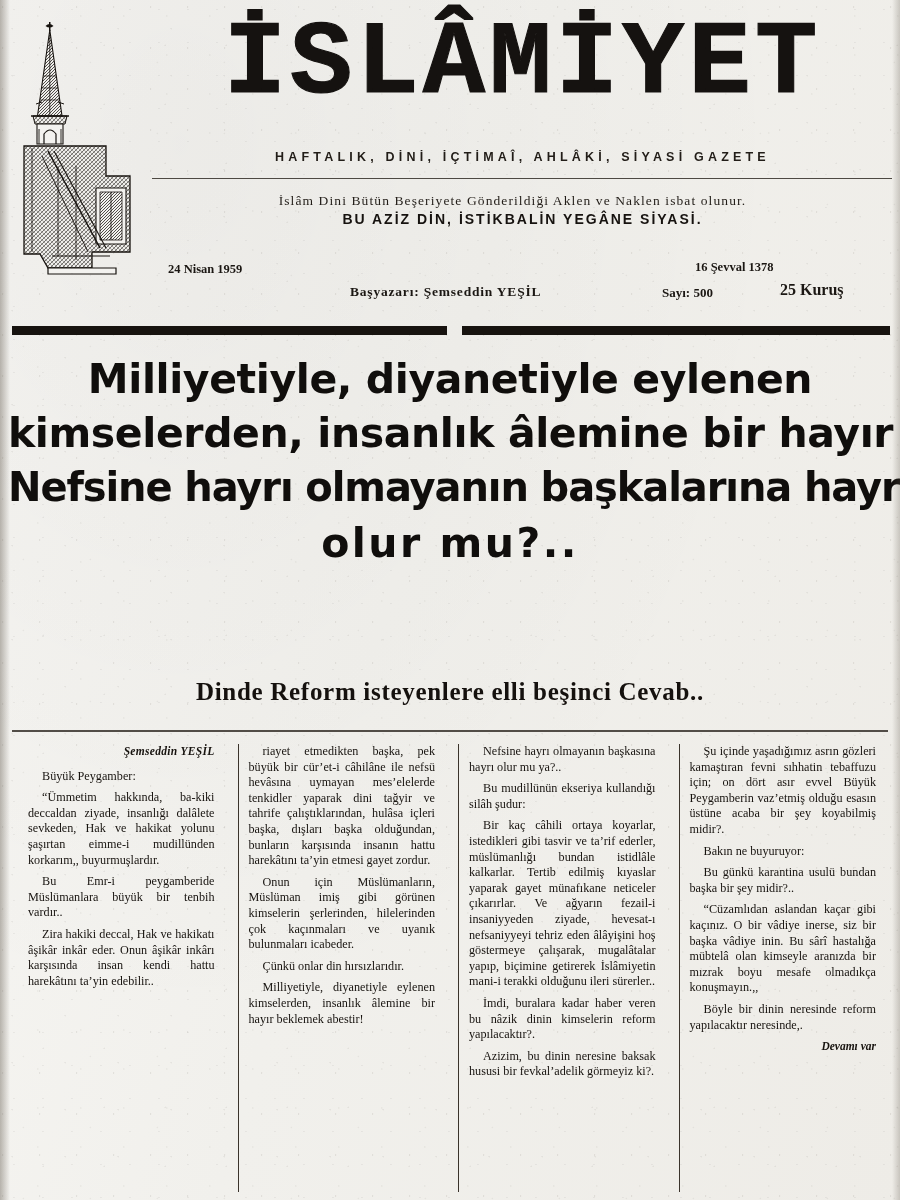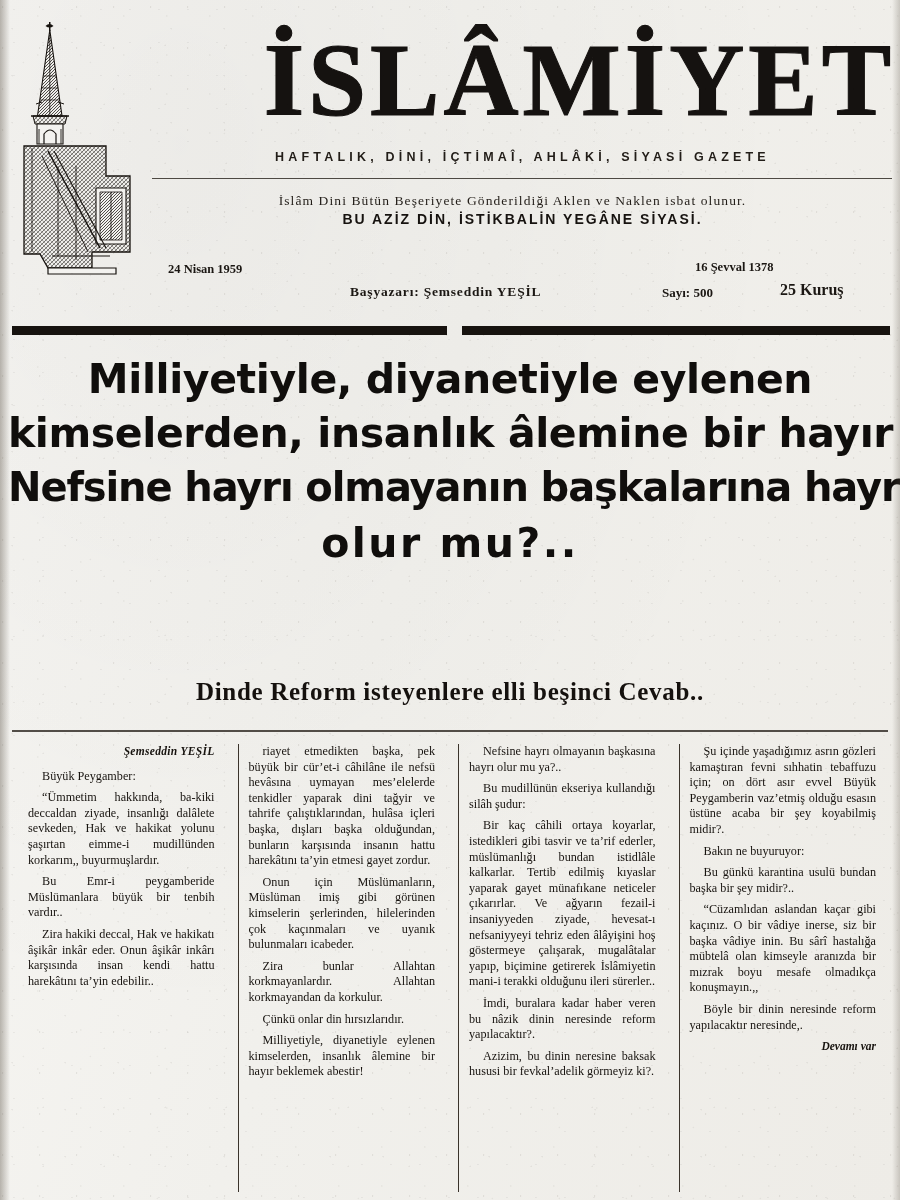--- a/index.html
+++ b/index.html
@@ -40,23 +40,23 @@
     background:linear-gradient(270deg,rgba(90,82,70,.26),rgba(90,82,70,0));
     pointer-events:none;
   }
 
   
   .masthead{position:relative;height:318px;}
   .mosque{
     position:absolute;left:18px;top:16px;width:118px;height:268px;
   }
   .masthead-title{
-    position:absolute;left:150px;top:24px;width:745px;
-    text-align:right;
-    font-family:Liberation Serif, serif;
+    position:absolute;left:150px;top:8px;width:745px;
+    text-align:center;
+    font-family:Liberation Mono, monospace;
     font-weight:bold;
     font-size:104px;
     line-height:112px;
     letter-spacing:4px;
     color:#151210;
     -webkit-text-stroke:1.1px #151210;
   }
   .masthead-sub{
     position:absolute;left:150px;top:150px;width:745px;
     text-align:center;
@@ -241,31 +241,30 @@
           <p>Büyük Peygamber:</p>
           <p>“Ümmetim hakkında, ba-kiki deccaldan ziyade, insanlığı dalâlete sevkeden, Hak ve hakikat yolunu şaşırtan eimme-i mudillünden korkarım,, buyurmuşlardır.</p>
           <p>Bu Emr-i peygamberide Müslümanlara büyük bir tenbih vardır..</p>
           <p>Zira hakiki deccal, Hak ve hakikatı âşikâr inkâr eder. Onun âşikâr inkârı karşısında insan kendi hattu harekâtını ta’yin edebilir..</p>
         </div>
     </div>
     <div class="col">
       <div>
           <p>riayet etmedikten başka, pek büyük bir cür’et-i câhilâne ile nefsü hevâsına uymayan mes’elelerde tenkidler yaparak dini tağyir ve tahrife çalıştıklarından, hulâsa içleri başka, dışları başka olduğundan, bunların karşısında insanın hattu harekâtını ta’yin etmesi gayet zordur.</p>
           <p>Onun için Müslümanların, Müslüman imiş gibi görünen kimselerin şerlerinden, hilelerinden çok kaçınmaları ve uyanık bulunmaları icabeder.</p>
-          <p>Zira bunlar Allahtan korkmayanlardır. Allahtan korkmayandan da korkulur.</p>
           <p>Çünkü onlar din hırsızlarıdır.</p>
           <p>Milliyetiyle, diyanetiyle eylenen kimselerden, insanlık âlemine bir hayır beklemek abestir!</p>
         </div>
     </div>
     <div class="col">
       <div>
           <p>Nefsine hayrı olmayanın başkasına hayrı olur mu ya?..</p>
           <p>Bu mudillünün ekseriya kullandığı silâh şudur:</p>
           <p>Bir kaç câhili ortaya koyarlar, istedikleri gibi tasvir ve ta’rif ederler, müslümanlığı bundan istidlâle kalkarlar. Tertib edilmiş kıyaslar yaparak gayet münafıkane neticeler çıkarırlar. Ve ağyarın fezail-i insaniyyeden ziyade, hevesat-ı nefsaniyyeyi tehriz eden âlâyişini hoş göstermeye çalışarak, mugalâtalar yapıp, biçimine getirerek İslâmiyetin mani-i terakki olduğunu ileri sürerler..</p>
-          <p>İmdi, buralara kadar haber veren bu nâzik dinin neresinde reform yapılacaktır?.</p>
+          <p>İmdi, buralara kadar haber veren bu nâzik dinin kimselerin reform yapılacaktır?.</p>
           <p>Azizim, bu dinin neresine baksak hususi bir fevkal’adelik görmeyiz ki?.</p>
         </div>
     </div>
     <div class="col">
       <div>
           <p>Şu içinde yaşadığımız asrın gözleri kamaştıran fevni sıhhatin tebaffuzu için; on dört asır evvel Büyük Peygamberin vaz’etmiş olduğu esasın üstüne acaba bir şey koyabilmiş midir?.</p>
           <p>Bakın ne buyuruyor:</p>
           <p>Bu günkü karantina usulü bundan başka bir şey midir?..</p>
           <p>“Cüzamlıdan aslandan kaçar gibi kaçınız. O bir vâdiye inerse, siz bir başka vâdiye inin. Bu sârî hastalığa mübtelâ olan kimseyle aranızda bir mızrak boyu mesafe olmadıkça konuşmayın.,,</p>
           <p>Böyle bir dinin neresinde reform yapılacaktır neresinde,.</p>

